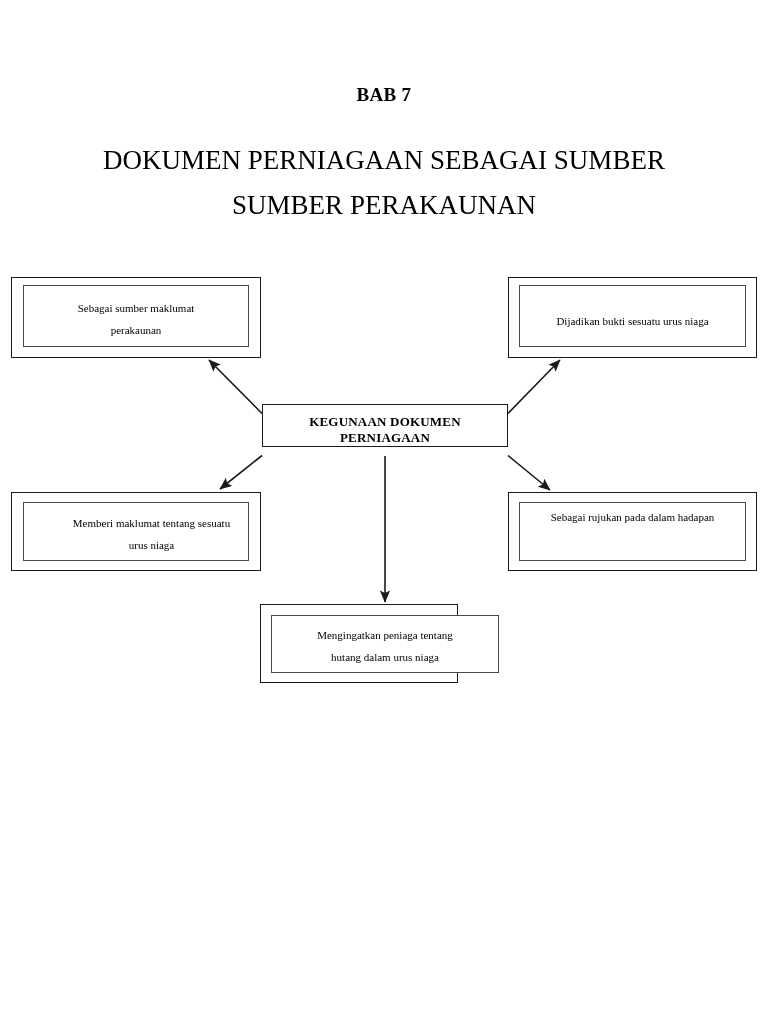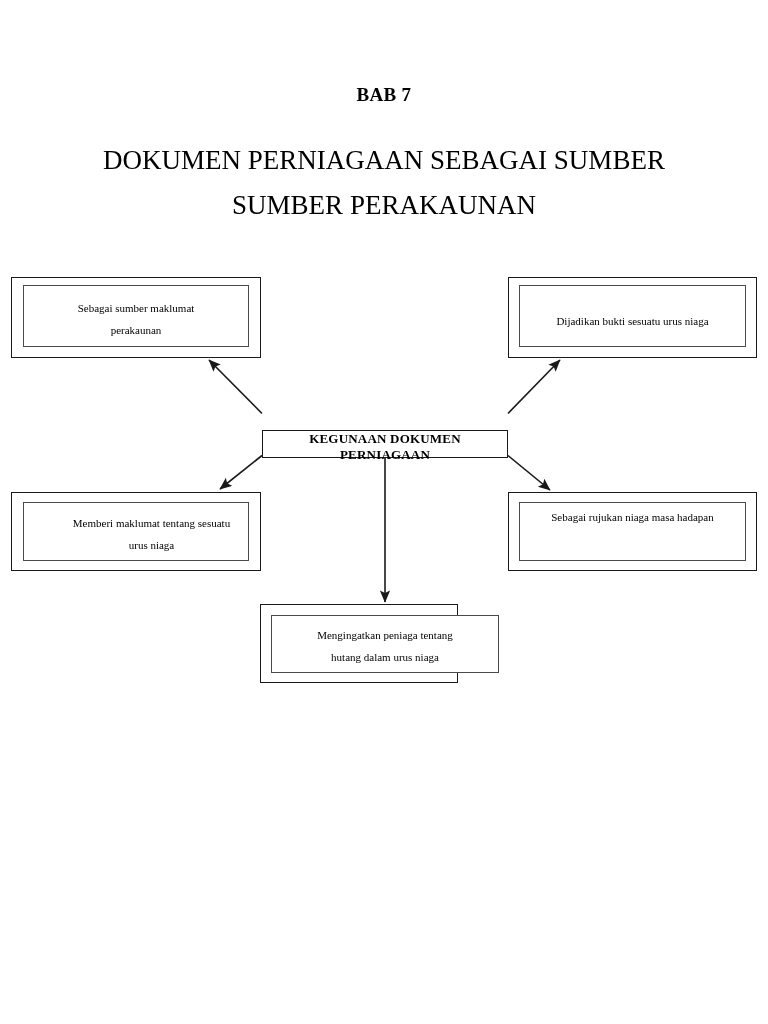--- a/index.html
+++ b/index.html
@@ -103,28 +103,28 @@
 
   
   #node-mengingatkan { left: 260px; top: 604px; width: 198px; height: 79px; }
   #node-mengingatkan .node-inner { left: 10px; top: 10px; width: 228px; height: 58px; }
   #node-mengingatkan .node-text { padding-top: 8px; line-height: 2.0; }
 
   
   #node-hub {
     position: absolute;
     left: 262px;
-    top: 430px;
+    top: 404px;
     width: 246px;
-    height: 28px;
+    height: 43px;
     box-sizing: border-box;
     border: 1.3px solid #1a1a1a;
     background: #ffffff;
     display: flex;
-    align-items: flex-start;
+    align-items: flex-end;
     justify-content: center;
   }
   #node-hub .hub-text {
     text-align: center;
     font-size: 13px;
     font-weight: bold;
     line-height: 1.25;
     letter-spacing: 0.2px;
     white-space: pre-line;
   }
@@ -189,21 +189,21 @@
 
   <div class="node" id="node-memberi-maklumat">
     <div class="node-inner">
       <span class="node-text">Memberi maklumat tentang sesuatu
 urus niaga</span>
     </div>
   </div>
 
   <div class="node" id="node-rujukan">
     <div class="node-inner">
-      <span class="node-text">Sebagai rujukan niaga masa hadapan</span>
+      <span class="node-text">Sebagai rujukan pada dalam hadapan</span>
     </div>
   </div>
 
   <div class="node" id="node-mengingatkan">
     <div class="node-inner">
       <span class="node-text">Mengingatkan peniaga tentang
 hutang dalam urus niaga</span>
     </div>
   </div>
 

